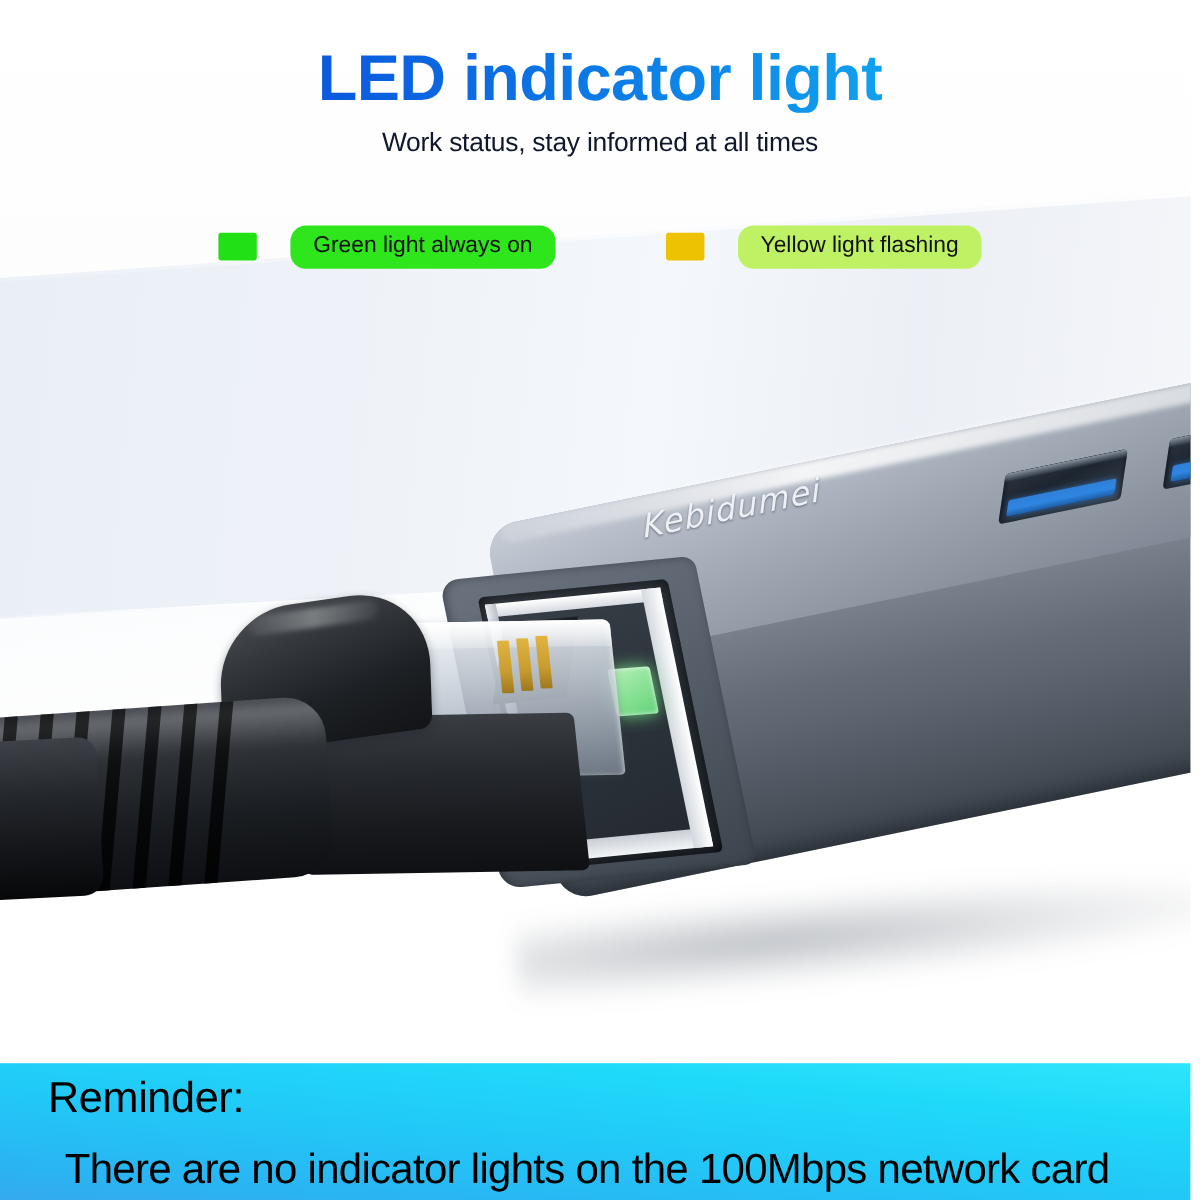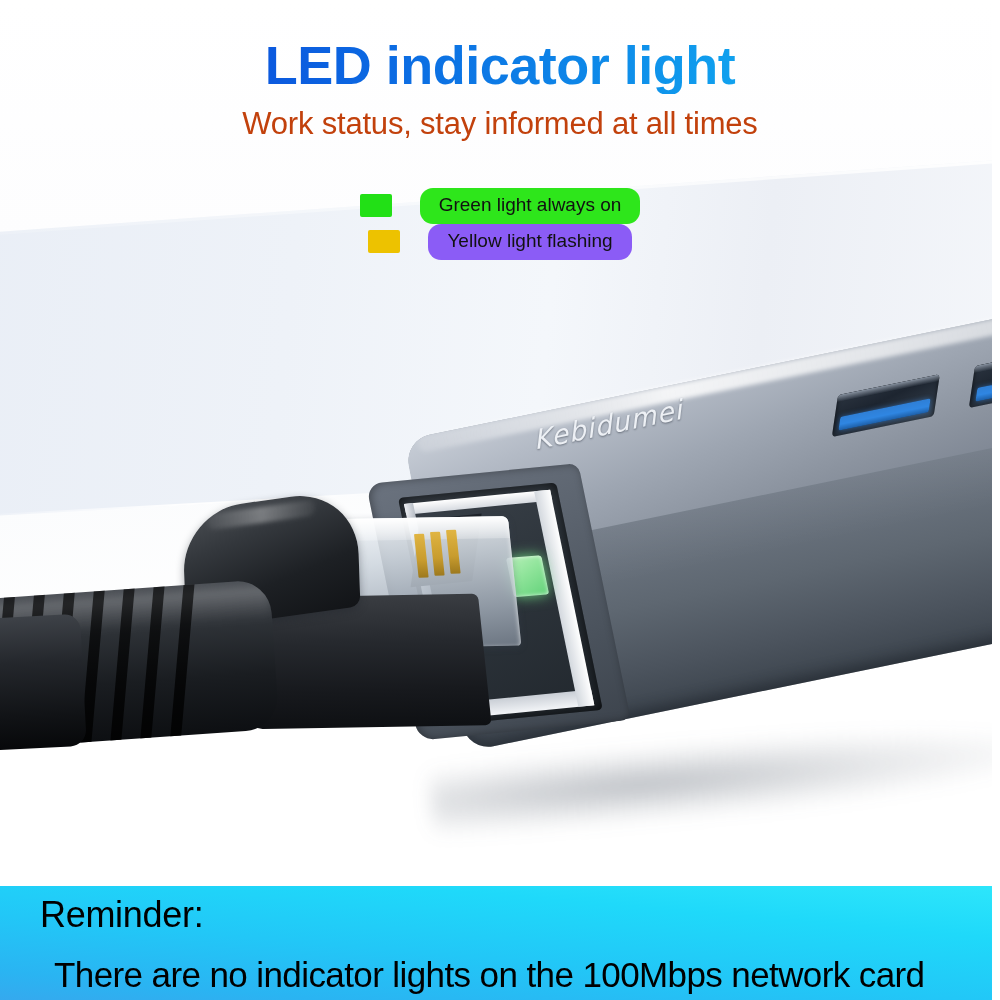--- a/index.html
+++ b/index.html
@@ -88,36 +88,36 @@
     line-height: 1.08;
     background: linear-gradient(90deg, #0a4ad8 0%, #0b58de 26%, #0d86e8 58%, #12b0f2 82%, #17c4f7 100%);
     -webkit-background-clip: text;
     background-clip: text;
     color: transparent;
     -webkit-text-fill-color: transparent;
   }
   .subtitle {
     margin: 0;
     padding-top: 12px;
-    font-size: 31px;
-    color: #c2410c;
+    font-size: 22px;
+    color: #0f172a;
     font-weight: normal;
     letter-spacing: -0.2px;
   }
 
   
   .legend-row {
     position: absolute;
     left: 0; top: 188px;
     width: 1000px;
     z-index: 30;
     display: flex;
     justify-content: center;
-    align-items: center;
-    flex-direction: column;
+    align-items: flex-start;
+    gap: 92px;
   }
   .legend-item {
     display: flex;
     align-items: center;
     gap: 28px;
   }
   .swatch {
     width: 32px;
     height: 23px;
     border-radius: 2px;
@@ -442,21 +442,21 @@
 
   <div class="legend-row">
 
     <div class="legend-item">
       <span class="swatch" style="background:#22e016"></span>
       <span class="pill" style="background:#2ee61b">Green light always on</span>
     </div>
 
     <div class="legend-item">
       <span class="swatch" style="background:#edc200"></span>
-      <span class="pill" style="background:#8b5cf6">Yellow light flashing</span>
+      <span class="pill" style="background:#bef264">Yellow light flashing</span>
     </div>
 
   </div>
 
   <div class="product">
 
     <div class="device-shadow"></div>
 
     <div class="dev-side">
       <div class="dev-side-sheen"></div>

